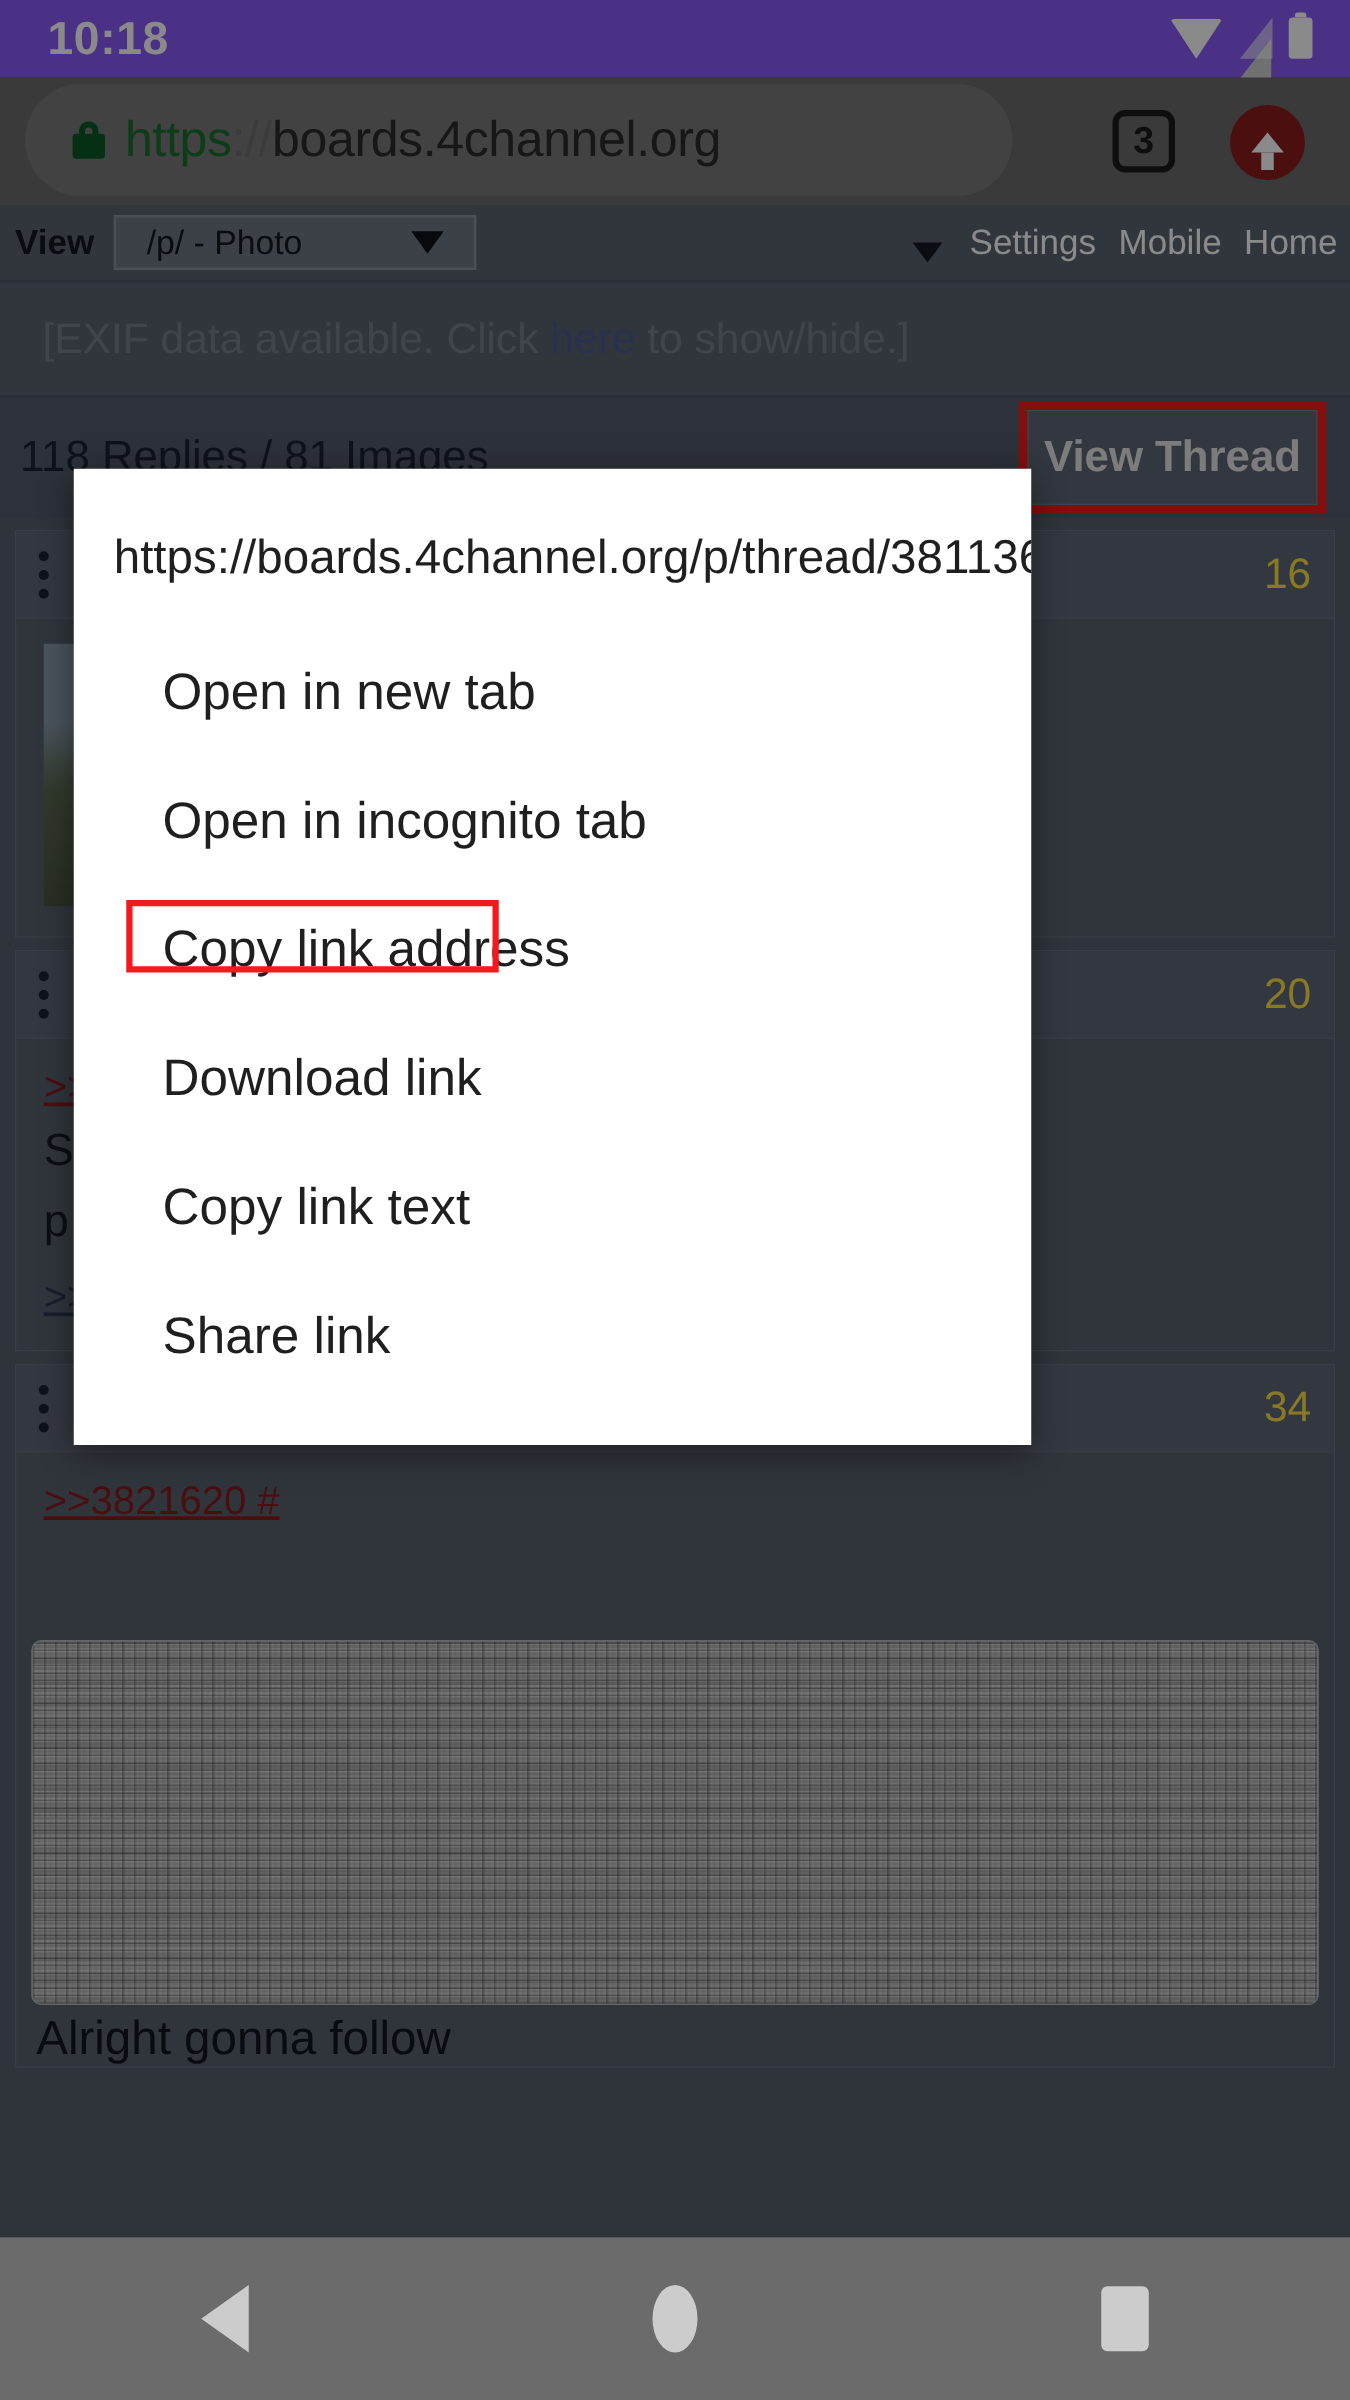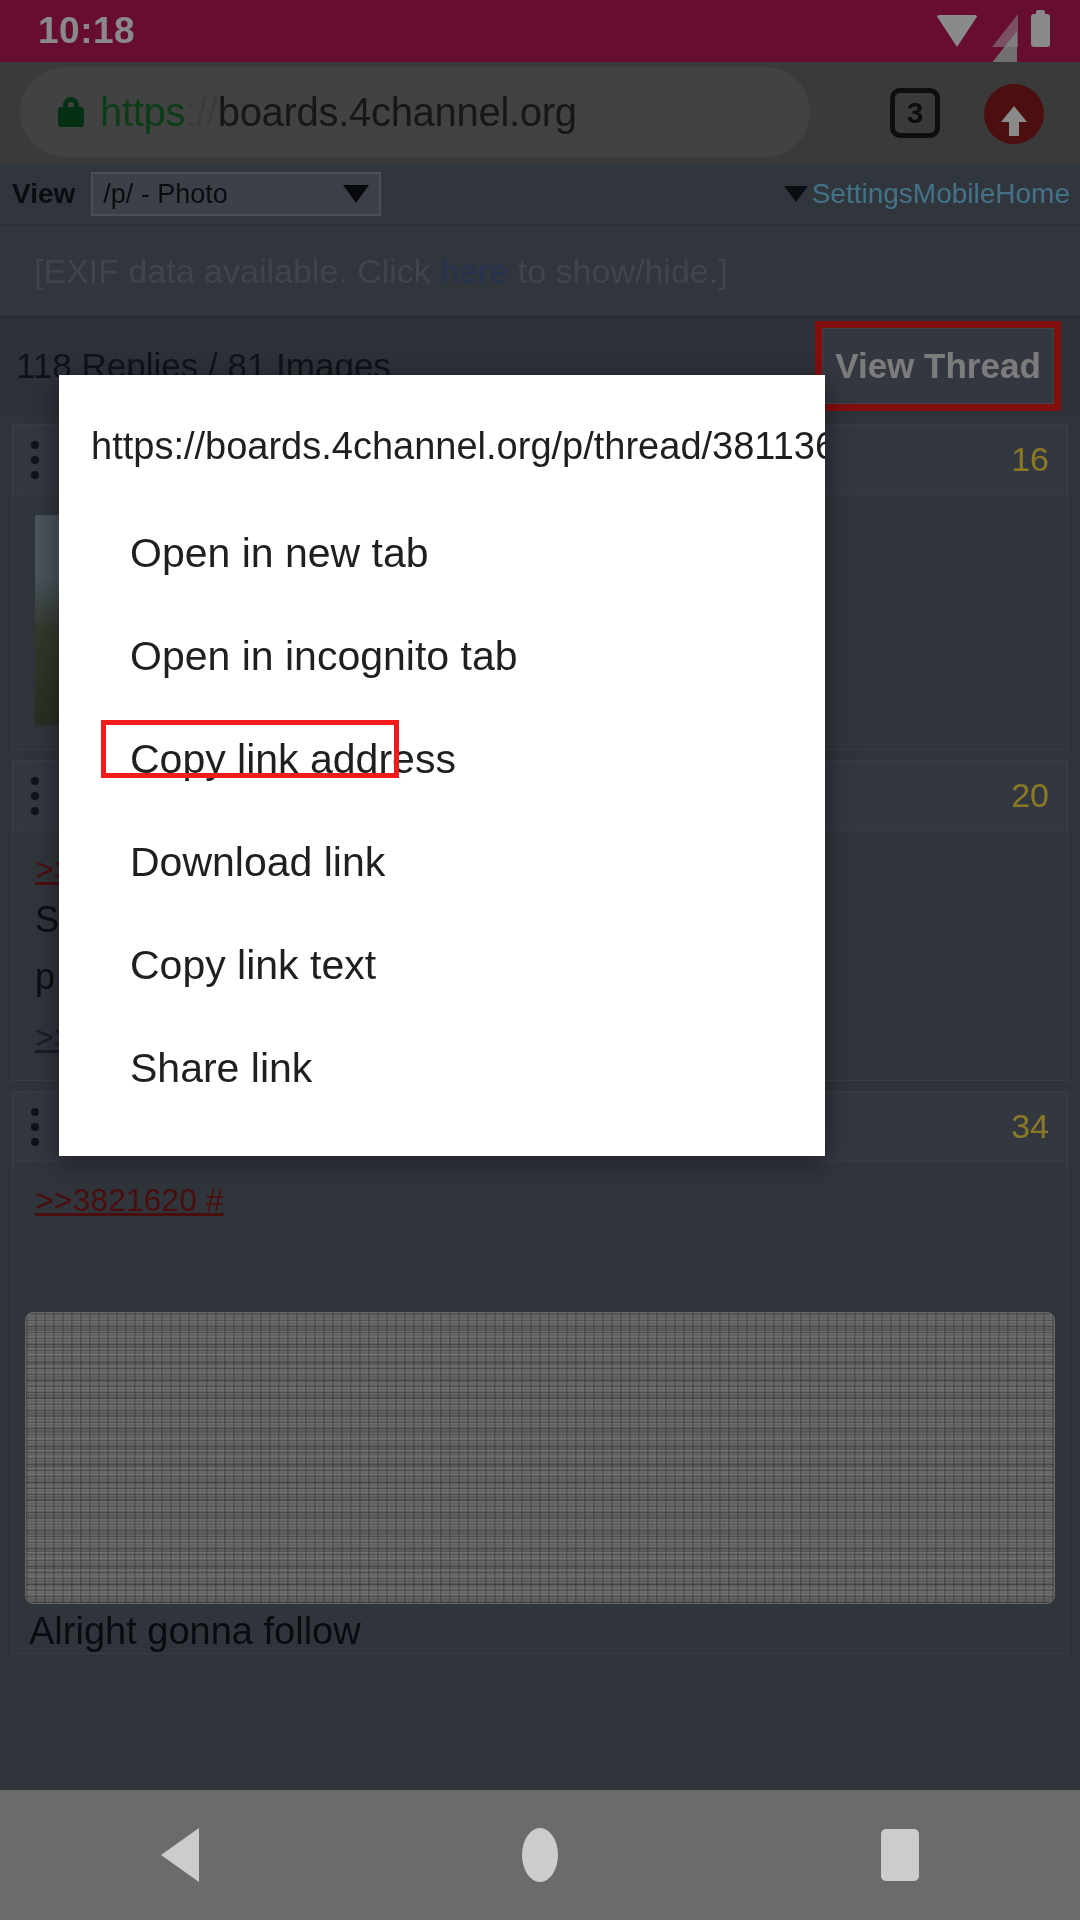--- a/index.html
+++ b/index.html
@@ -28,21 +28,21 @@
     z-index: 40;
     pointer-events: none;
   }
 
   
   .statusbar {
     position: absolute;
     left: 0; top: 0;
     width: 1080px;
     height: 62px;
-    background: #be185d;
+    background: #8b5cf6;
     z-index: 10;
   }
   .status-time {
     position: absolute;
     left: 38px;
     top: 10px;
     color: #ffffff;
     font-size: 37px;
     font-weight: bold;
     letter-spacing: 0.5px;
@@ -216,40 +216,41 @@
     margin-right: 16px;
   }
   .board-select {
     width: 290px;
     height: 44px;
     background: #6f7684;
     border: 2px solid #8b919c;
     display: flex;
     align-items: center;
     justify-content: space-between;
-    padding: 0 10px;
+    padding: 0 24px;
     box-sizing: border-box;
   }
   .board-select span.val {
     font-size: 27px;
     color: #12181f;
   }
   .caret-dn {
     width: 0; height: 0;
     border-left: 13px solid transparent;
     border-right: 13px solid transparent;
     border-top: 18px solid #0d1218;
   }
   .nav-links {
     position: absolute;
     right: 10px;
     display: flex;
-    align-items: center;
+    align-items: flex-end;
+    gap: 18px;
     font-size: 28px;
-    color: #7dd3fc;
+    color: #ffffff;
   }
   .nav-caret {
     width: 0; height: 0;
     border-left: 12px solid transparent;
     border-right: 12px solid transparent;
     border-top: 16px solid #141a22;
     margin-right: 4px;
   }
 
   .exif-row {

